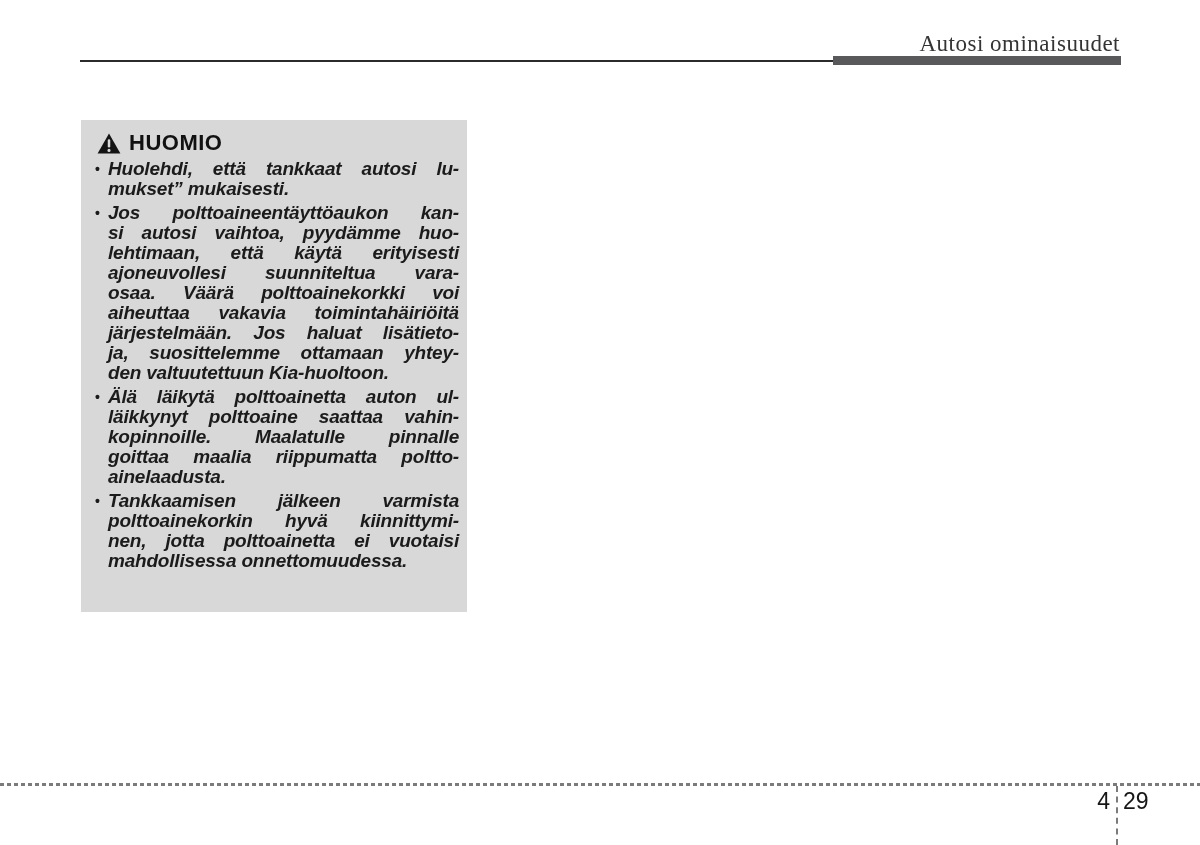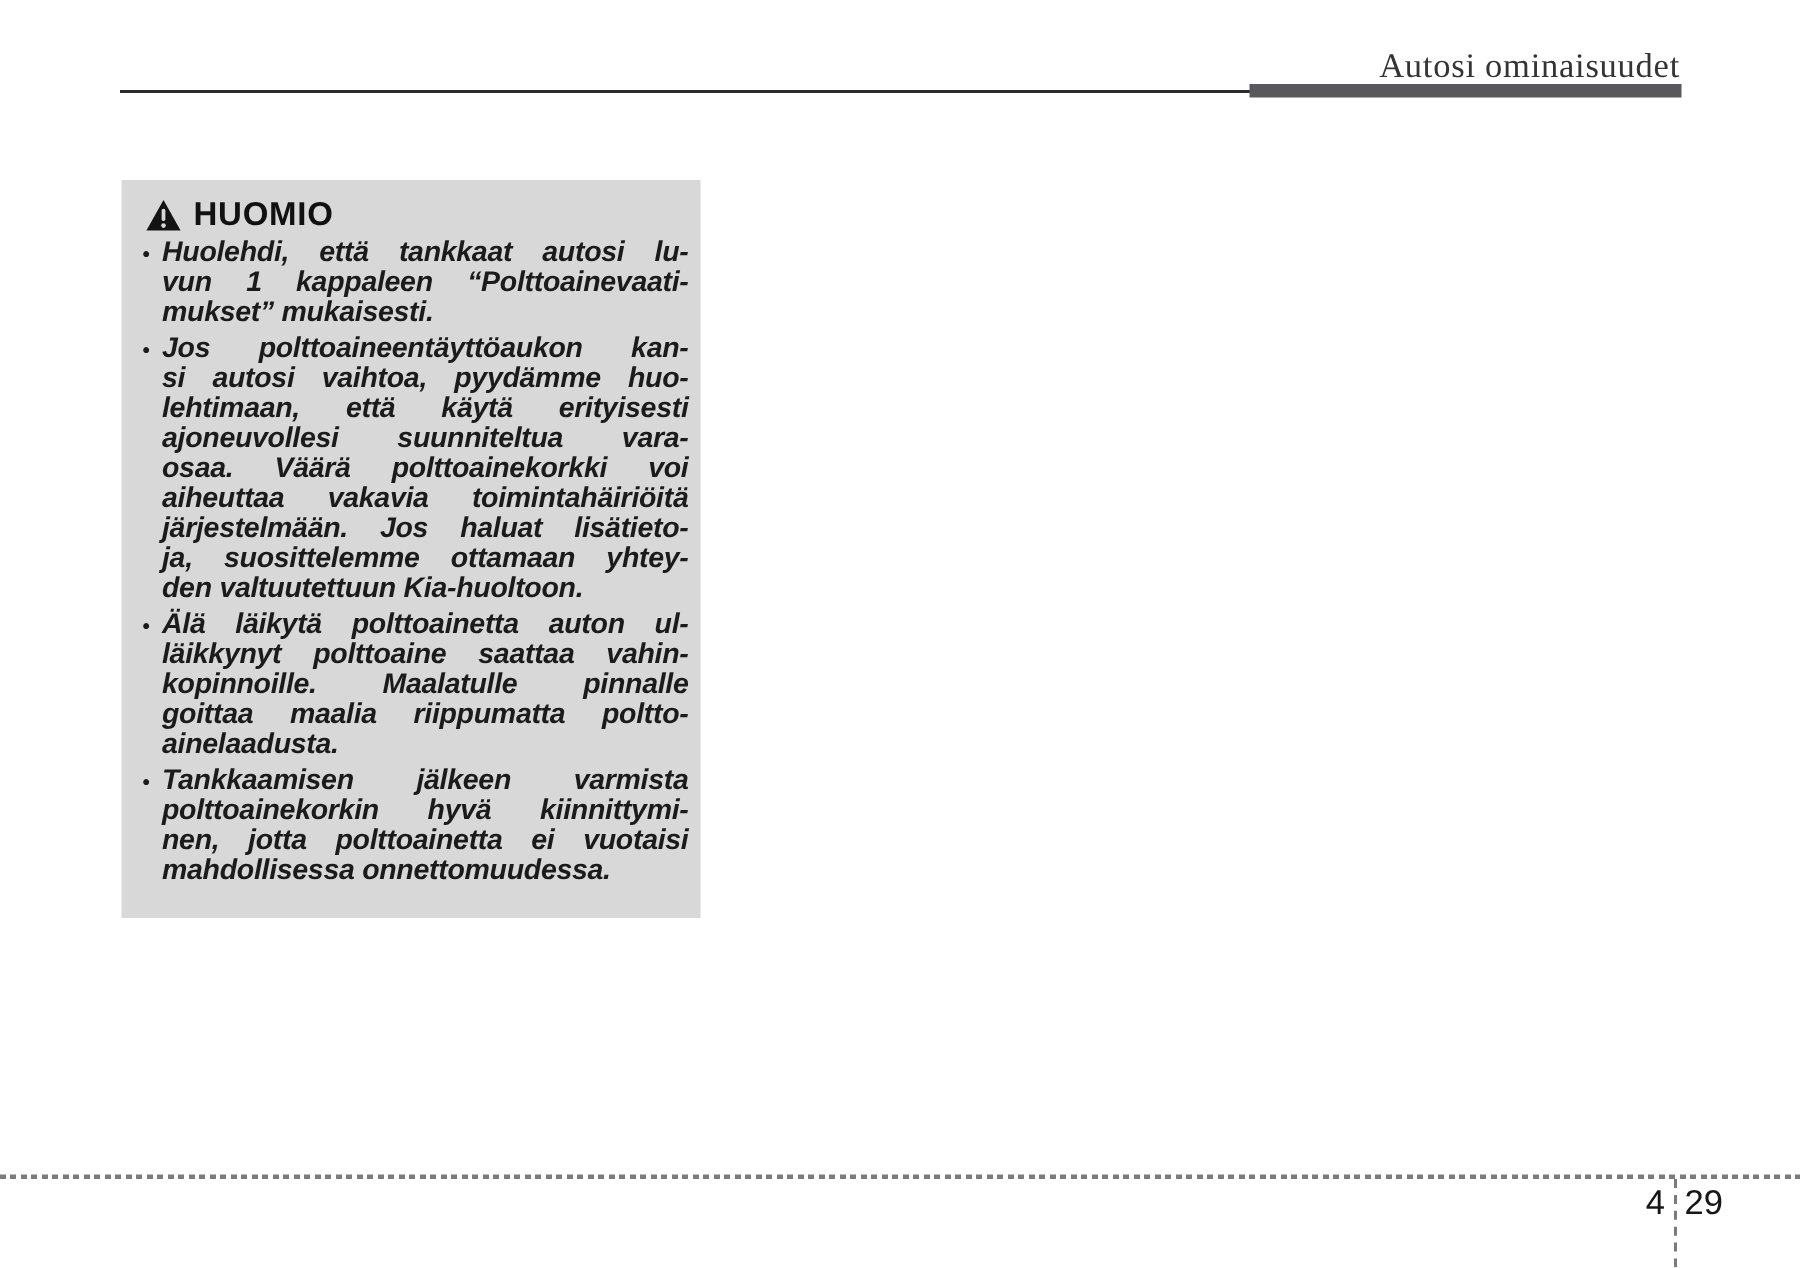--- a/index.html
+++ b/index.html
@@ -153,21 +153,20 @@
           <circle cx="12" cy="17.4" r="1.55" fill="#d8d8d8"></circle>
         </svg>
       </span>
       <span class="notice-title">HUOMIO</span>
     </div>
     <div class="notice-list">
         <div class="bullet-item">
           <span class="bullet-marker">•</span>
           <div class="bullet-body">
             <div class="tline">Huolehdi, että tankkaat autosi lu-</div>
-            <div class="tline">vun 1 kappaleen “Polttoainevaati-</div>
             <div class="tline last">mukset” mukaisesti.</div>
           </div>
         </div>
         <div class="bullet-item">
           <span class="bullet-marker">•</span>
           <div class="bullet-body">
             <div class="tline">Jos polttoaineentäyttöaukon kan-</div>
             <div class="tline">si autosi vaihtoa, pyydämme huo-</div>
             <div class="tline">lehtimaan, että käytä erityisesti</div>
             <div class="tline">ajoneuvollesi suunniteltua vara-</div>

